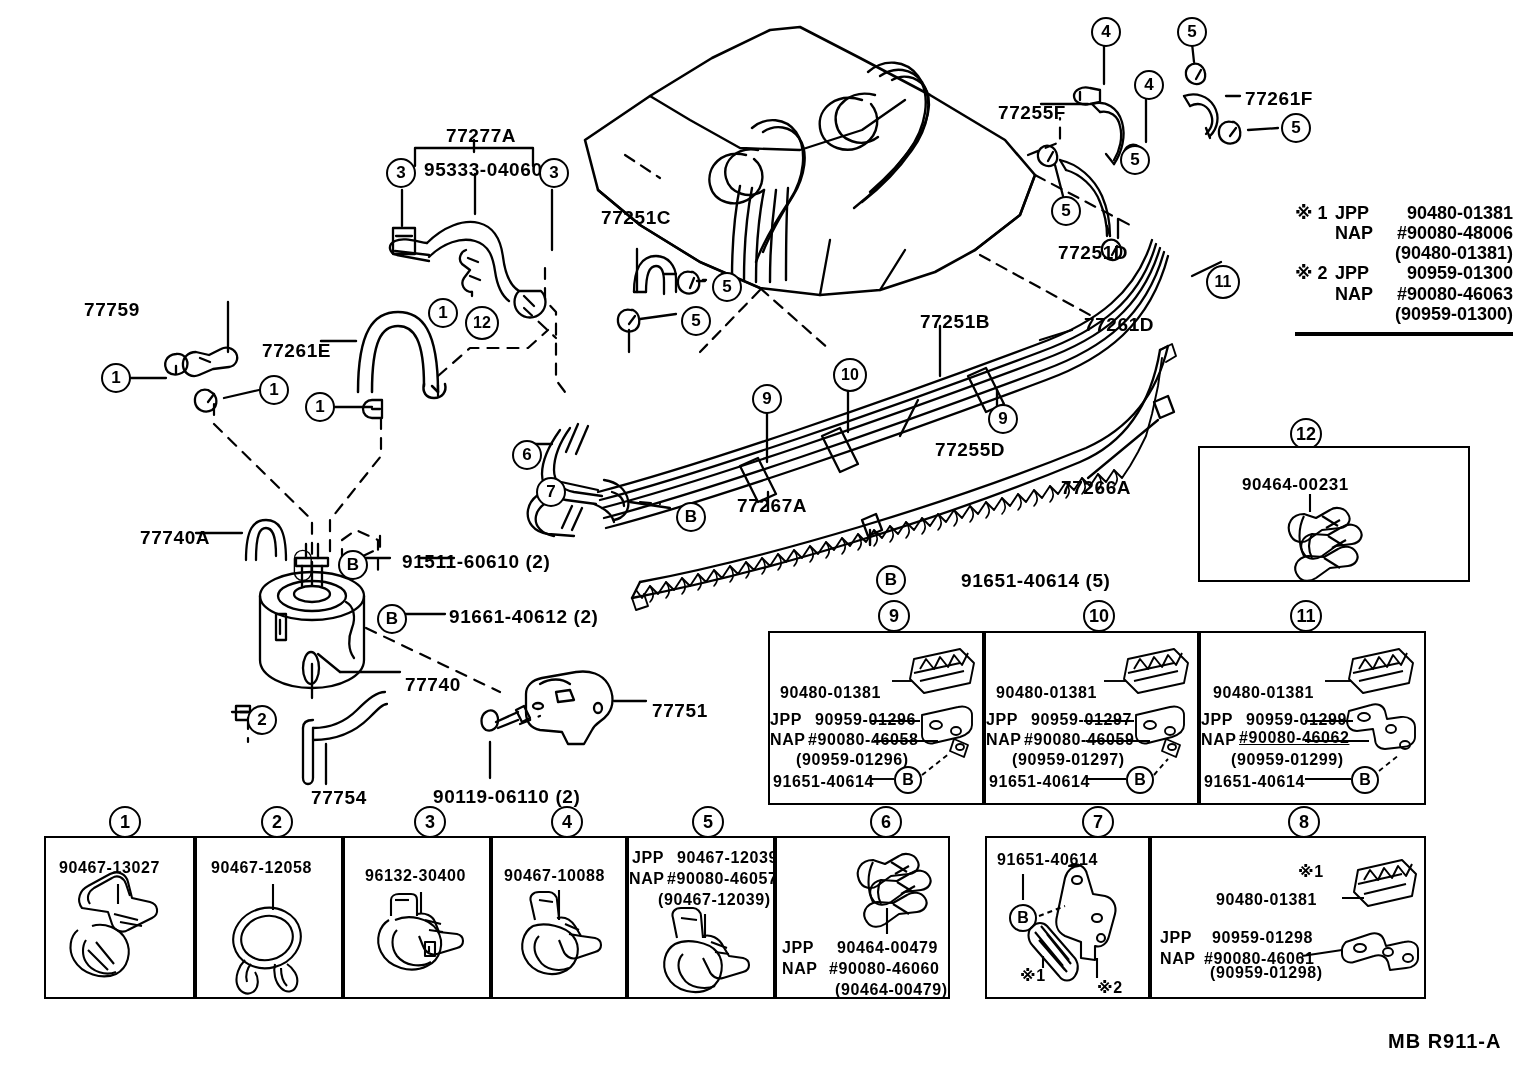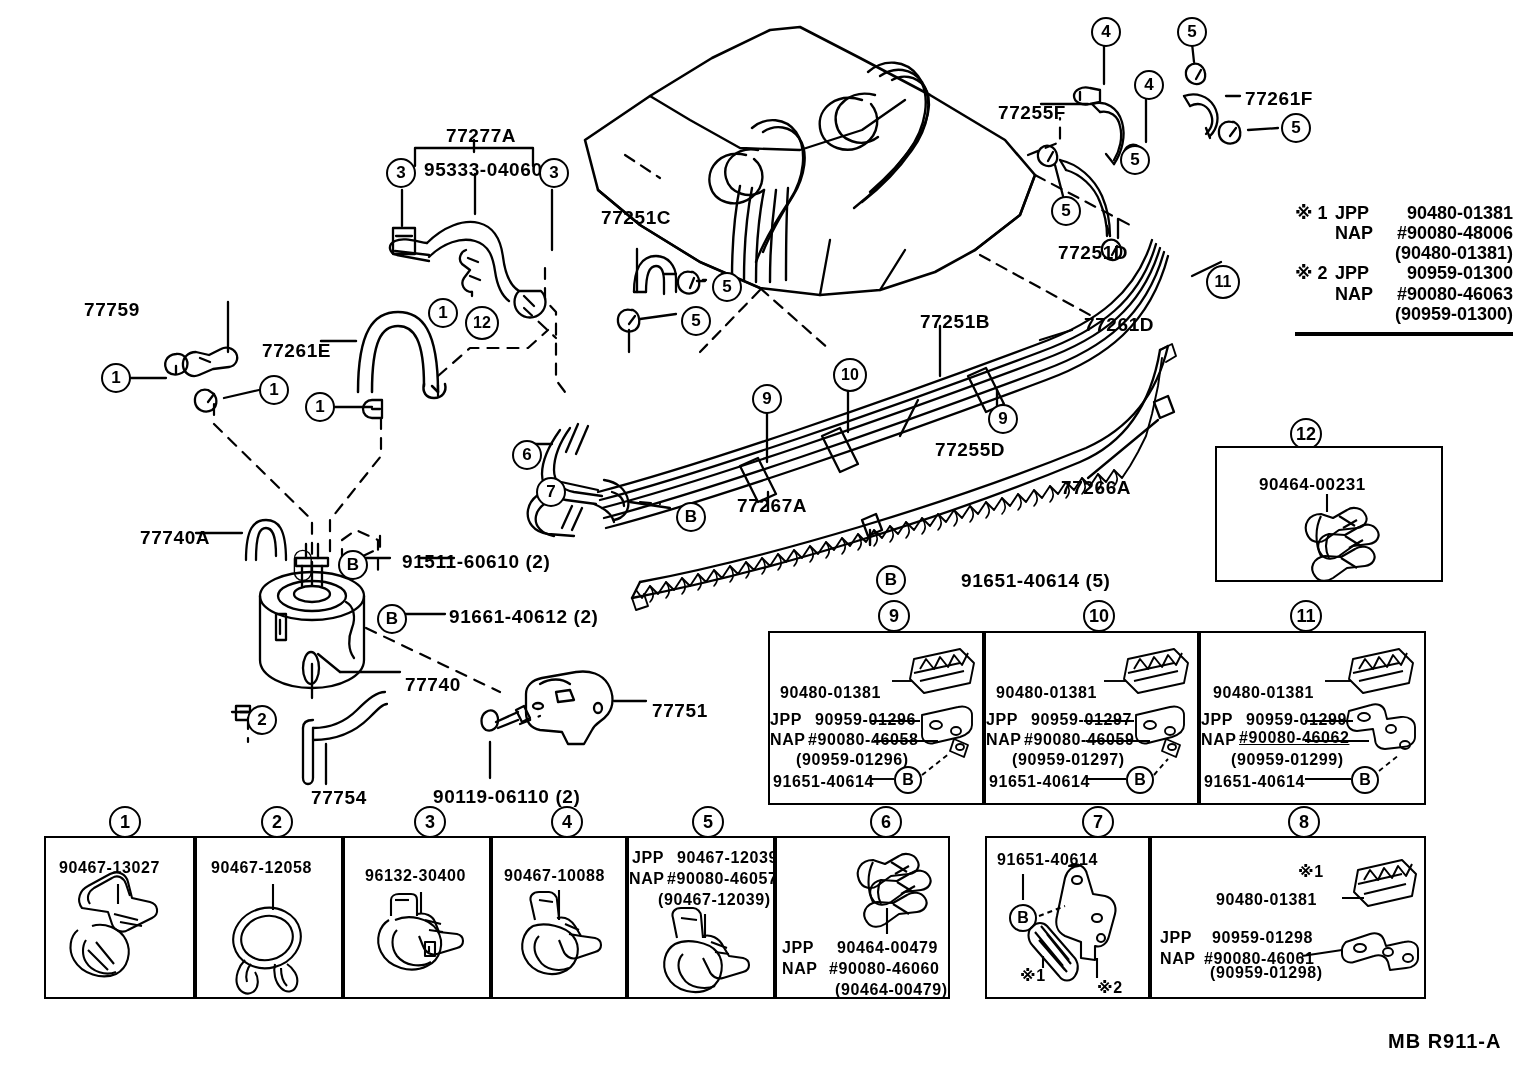--- a/index.html
+++ b/index.html
@@ -401,21 +401,21 @@
     </div>
     <div class="row">
       <div class="c1"></div>
       <div class="c2"></div>
       <div class="c3" style="width:124px;">(90959-01300)</div>
     </div>
     <div style="margin-top:8px;border-top:4px solid #000;width:218px;"></div>
   </div>
 
   <div class="pnum" style="left:1290px;top:418px;">12</div>
-  <div class="pbox" style="left:1198px;top:446px;width:228px;height:136px;margin-left:17px;">
+  <div class="pbox" style="left:1198px;top:446px;width:272px;height:136px;">
     <div class="lbl sm" style="left:42px;top:28px;">90464-00231</div>
     <svg viewBox="0 0 228 136" style="position:absolute;left:0;top:0;width:228px;height:136px;">
       <g fill="none" stroke="#000" stroke-width="2.1" stroke-linejoin="round">
         <path d="M110 46 L110 64"></path>
         <path d="M104 66 c-12 0 -18 10 -14 20 c3 8 12 10 18 6 l14 -10 l18 -2 c8 -1 12 -8 8 -14 c-3 -6 -12 -8 -18 -4 l-14 8 z"></path>
         <path d="M122 68 l16 10 M126 80 l14 -8"></path>
         <path d="M112 86 c-10 2 -14 12 -8 20 c4 6 12 6 18 2 l14 -10 l16 -2 c8 -1 12 -8 8 -14 c-4 -6 -12 -7 -18 -3 l-14 8 z"></path>
         <path d="M128 88 l16 10 M132 100 l14 -8"></path>
         <path d="M108 108 c-12 2 -16 12 -10 20 c4 6 12 6 18 2 l14 -10 l18 -2 c8 -1 12 -8 8 -14 c-4 -6 -12 -7 -18 -3 l-14 8 z"></path>
         <path d="M124 110 l16 10"></path>

